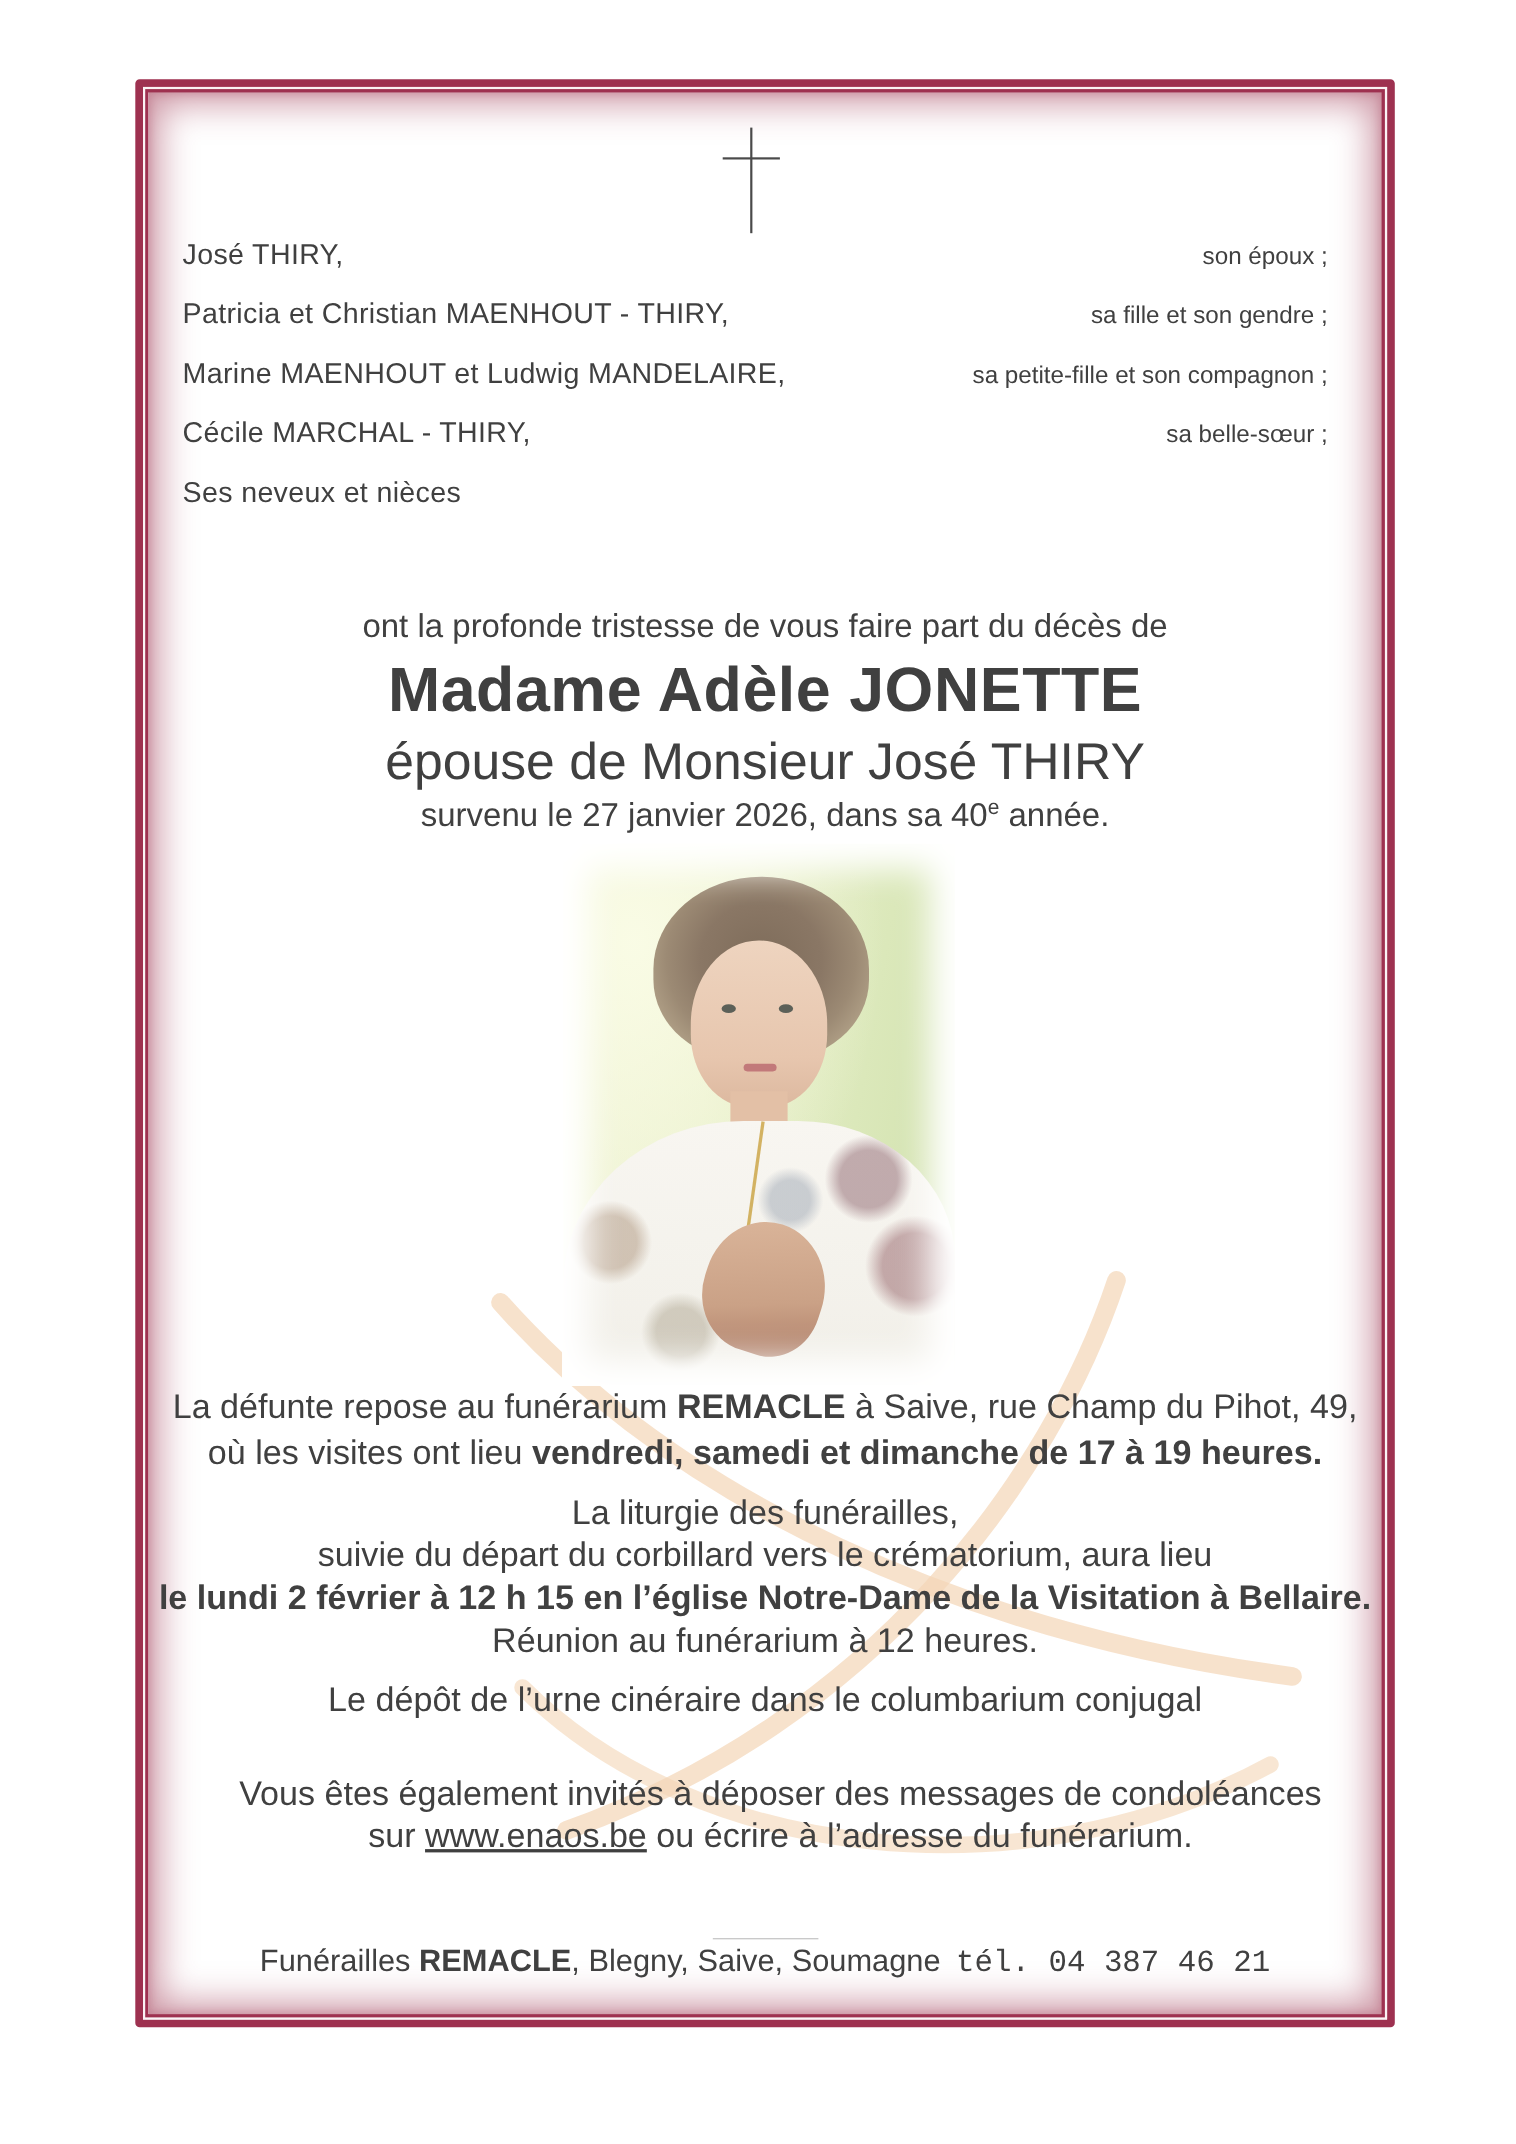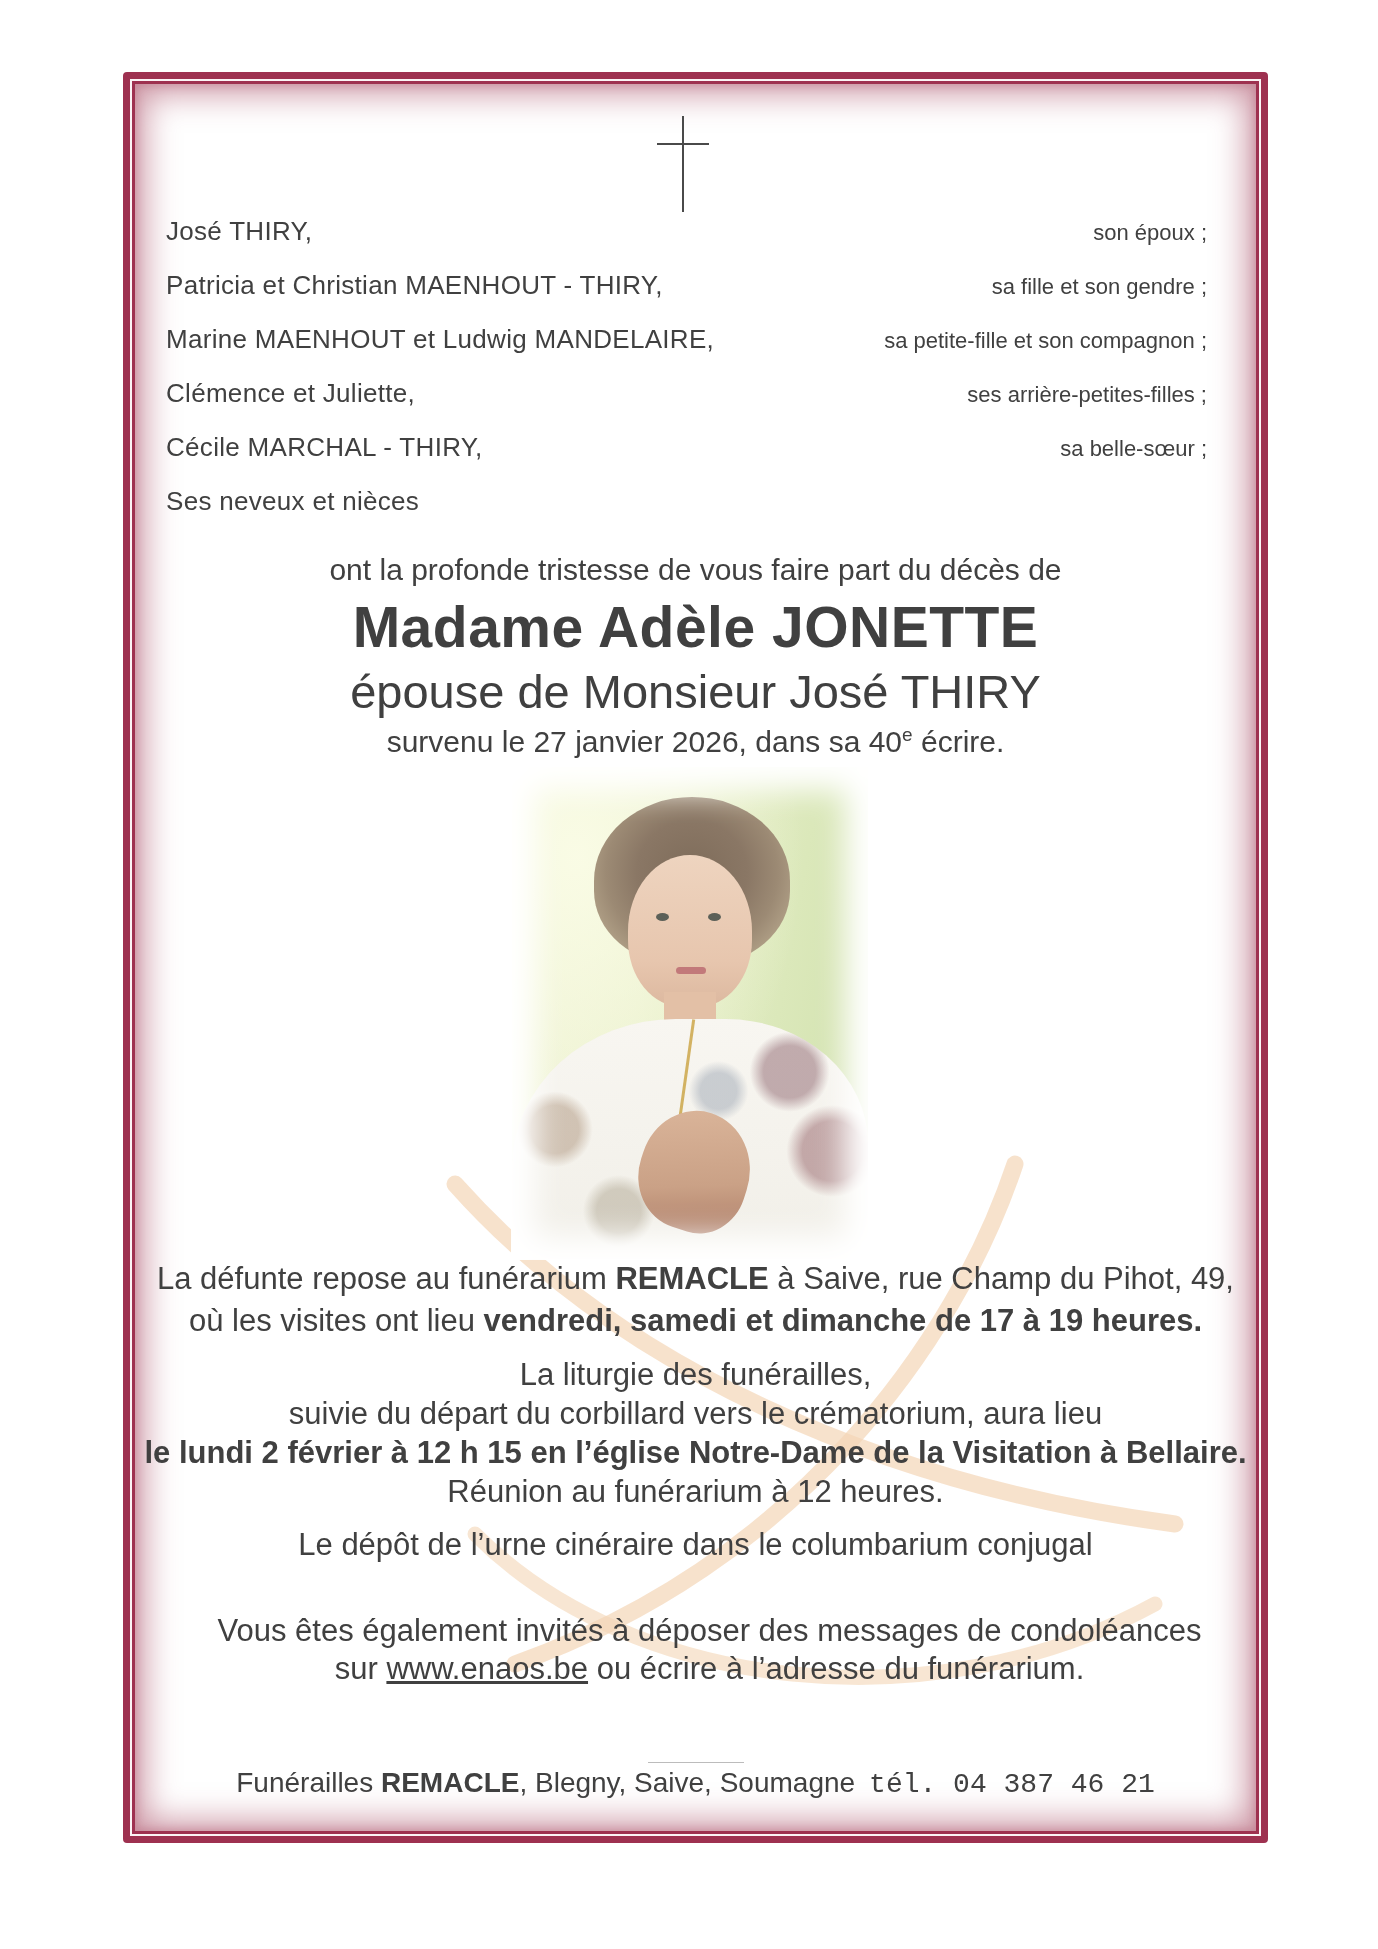--- a/index.html
+++ b/index.html
@@ -121,37 +121,33 @@
       </div>
       <div class="family-row">
         <span class="family-name">Patricia et Christian MAENHOUT - THIRY,</span>
         <span class="family-rel">sa fille et son gendre ;</span>
       </div>
       <div class="family-row">
         <span class="family-name">Marine MAENHOUT et Ludwig MANDELAIRE,</span>
         <span class="family-rel">sa petite-fille et son compagnon ;</span>
       </div>
       <div class="family-row">
-        <span class="family-name">Clémence et Juliette,</span>
-        <span class="family-rel">ses arrière-petites-filles ;</span>
-      </div>
-      <div class="family-row">
         <span class="family-name">Cécile MARCHAL - THIRY,</span>
         <span class="family-rel">sa belle-sœur ;</span>
       </div>
       <div class="family-row">
         <span class="family-name">Ses neveux et nièces</span>
         <span class="family-rel"></span>
       </div>
     </div>
 
     <div class="center intro">ont la profonde tristesse de vous faire part du décès de</div>
     <div class="center deceased">Madame Adèle JONETTE</div>
     <div class="center spouse">épouse de Monsieur José THIRY</div>
-    <div class="center death"><span>survenu le 27 janvier 2026, dans sa 40</span><sup>e</sup><span> écrire.</span></div>
+    <div class="center death"><span>survenu le 27 janvier 2026, dans sa 40</span><sup>e</sup><span> année.</span></div>
 
     <div class="photo">
       <div class="bg"></div>
       <div class="hair"></div>
       <div class="face">
         <div class="eye l"></div>
           <div class="eye r"></div>
           <div class="mouth"></div>
       </div>
       <div class="neck"></div>

